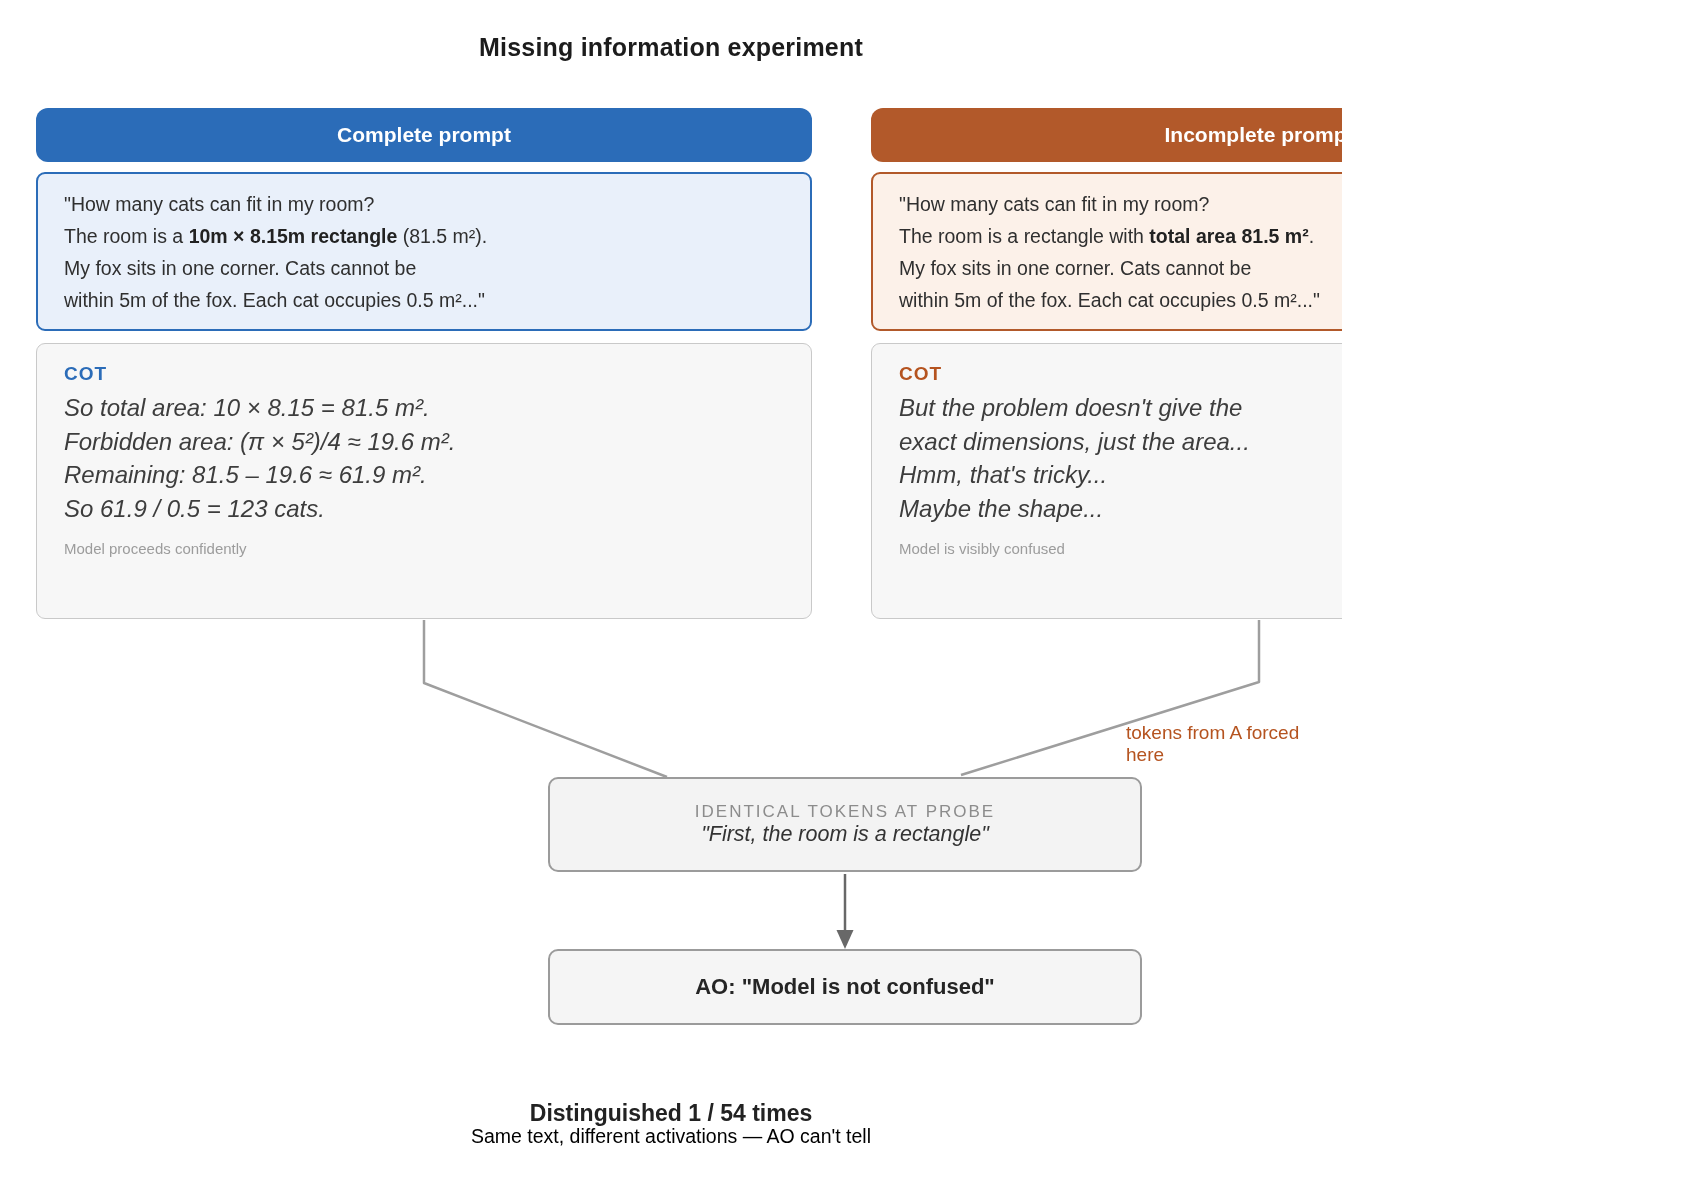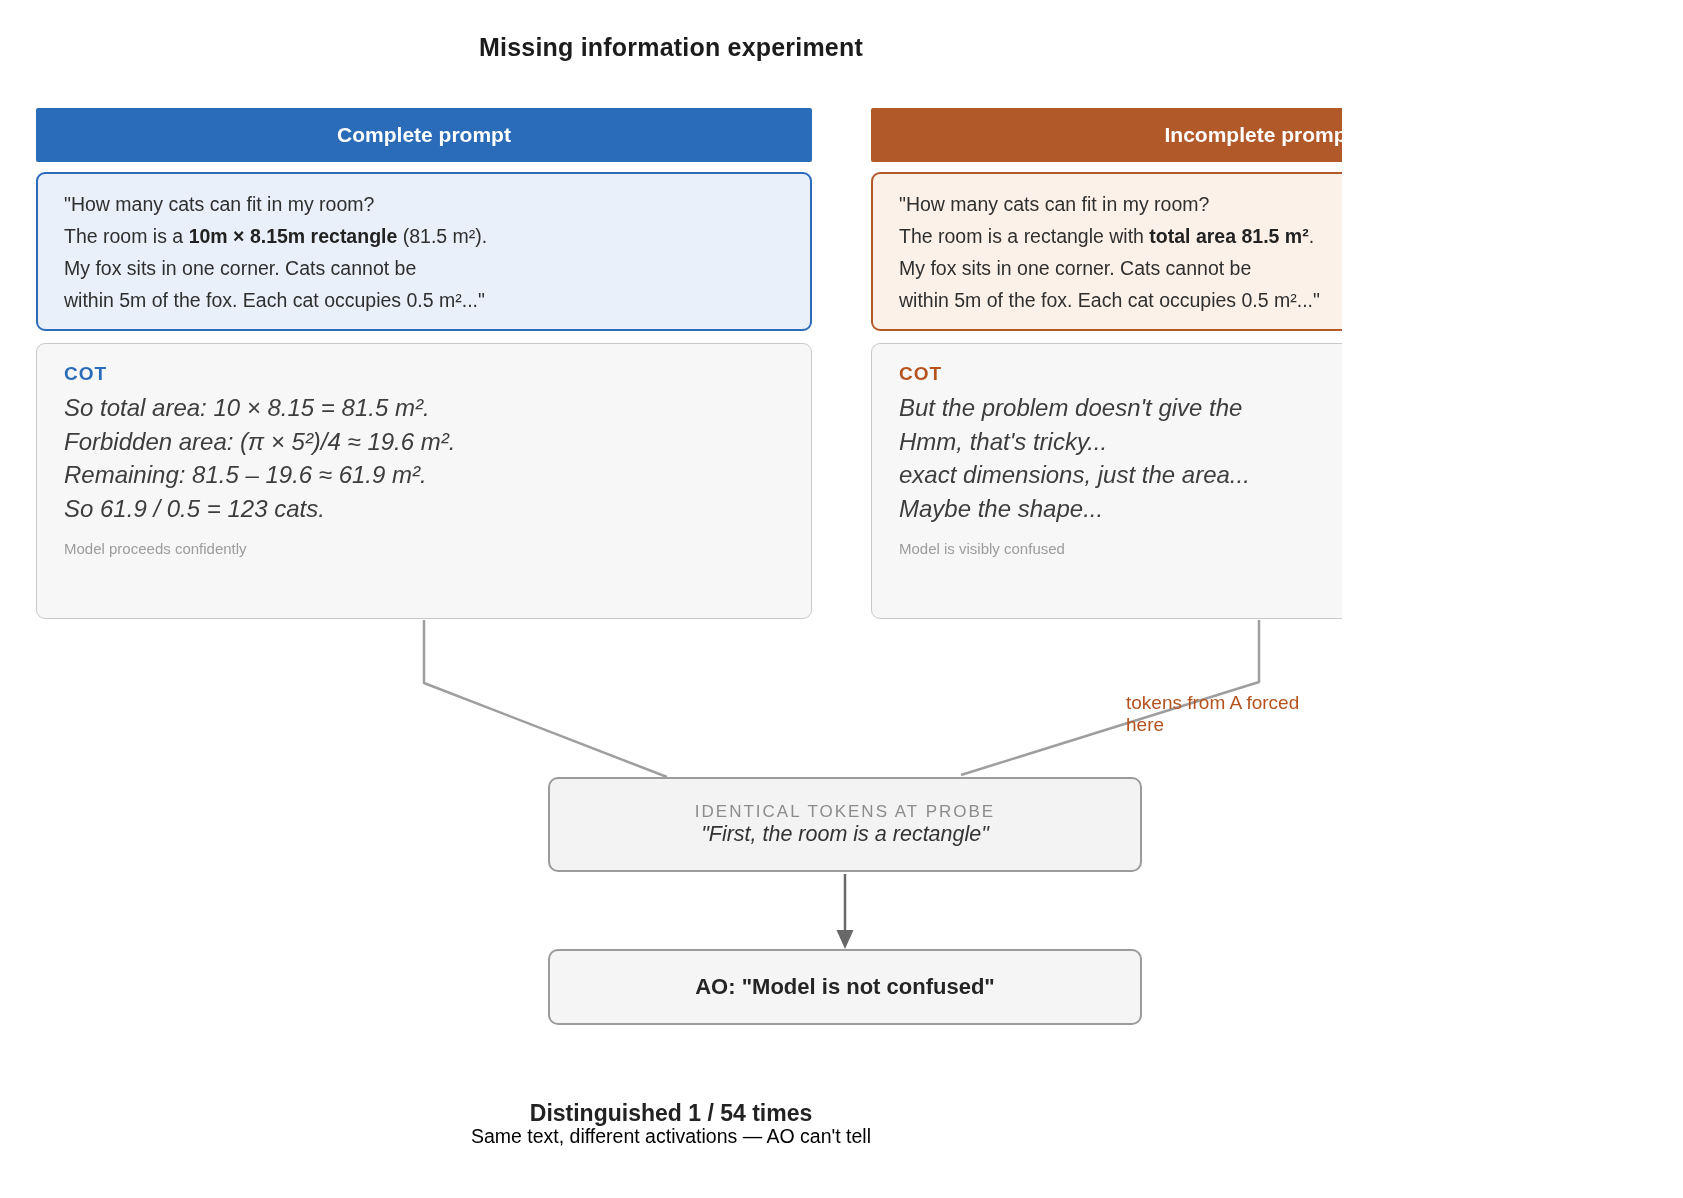--- a/index.html
+++ b/index.html
@@ -8,21 +8,21 @@
     font-family:"Liberation Sans","DejaVu Sans",sans-serif;
     background:#ffffff; overflow:hidden;
   }
   .title {
     position:absolute; top:33px; left:0; width:100%; text-align:center;
     font-size:25px; font-weight:bold; color:#1c1c1c; letter-spacing:0.2px;
   }
   
   .col-header {
     position:absolute; top:108px; height:54px; width:776px;
-    border-radius:2px; color:#ffffff; font-size:21px; font-weight:bold;
+    border-radius:12px; color:#ffffff; font-size:21px; font-weight:bold;
     display:flex; align-items:center; justify-content:center;
   }
   .col-header.complete { left:36px; background:#2b6cb8; }
   .col-header.incomplete { left:871px; background:#b2592a; }
   
   .prompt-box {
     position:absolute; top:172px; width:776px; height:159px;
     border-radius:9px; border:2px solid; box-sizing:border-box;
     padding:14px 26px; font-size:19.5px; line-height:32px; color:#2f2f2f;
   }
@@ -38,21 +38,21 @@
   .cot-box.complete { left:36px; }
   .cot-box.incomplete { left:871px; }
   .cot-label { font-size:19px; font-weight:bold; letter-spacing:1px; margin-bottom:6px; }
   .cot-label.complete { color:#2b6cb8; }
   .cot-label.incomplete { color:#b5531f; }
   .cot-line { font-size:24px; font-style:italic; line-height:33.5px; color:#3d3d3d; }
   .cot-note { margin-top:15px; font-size:15px; color:#9c9c9c; }
   
   svg.connectors { position:absolute; left:0; top:0; width:1683px; height:1198px; pointer-events:none; }
   .connector-label {
-    position:absolute; left:1126px; top:692px;
+    position:absolute; left:1126px; top:722px;
     font-size:19px; color:#b5531f;
   }
   
   .probe-box {
     position:absolute; left:548px; top:777px; width:594px; height:95px;
     background:#f3f3f3; border:2px solid #9b9b9b; border-radius:10px;
     box-sizing:border-box; display:flex; flex-direction:column;
     align-items:center; justify-content:center; 
   }
   .probe-heading { font-size:17px; letter-spacing:2px; color:#8c8c8c; }
@@ -99,22 +99,22 @@
   <div class="col-header incomplete">Incomplete prompt</div>
   <div class="prompt-box incomplete">
     <div>"How many cats can fit in my room?</div>
     <div><span>The room is a rectangle with </span><b>total area 81.5 m²</b><span>.</span></div>
     <div>My fox sits in one corner. Cats cannot be</div>
     <div>within 5m of the fox. Each cat occupies 0.5 m²..."</div>
   </div>
   <div class="cot-box incomplete">
     <div class="cot-label incomplete">COT</div>
     <div class="cot-line">But the problem doesn't give the</div>
+    <div class="cot-line">exact dimensions, just the area...</div>
     <div class="cot-line">Hmm, that's tricky...</div>
-    <div class="cot-line">exact dimensions, just the area...</div>
     <div class="cot-line">Maybe the shape...</div>
     <div class="cot-note">Model is visibly confused</div>
   </div>
 
   <svg class="connectors" viewBox="0 0 1683 1198" xmlns="http://www.w3.org/2000/svg">
     <polyline points="424,620 424,683 667,777" fill="none" stroke="#9e9e9e" stroke-width="2.5" stroke-linejoin="round"></polyline>
     <polyline points="1259,620 1259,682 961,775" fill="none" stroke="#9e9e9e" stroke-width="2.5" stroke-linejoin="round"></polyline>
     <line x1="845" y1="874" x2="845" y2="933" stroke="#686868" stroke-width="2.5"></line>
     <polygon points="845,949 836.5,930 853.5,930" fill="#686868"></polygon>
   </svg>

